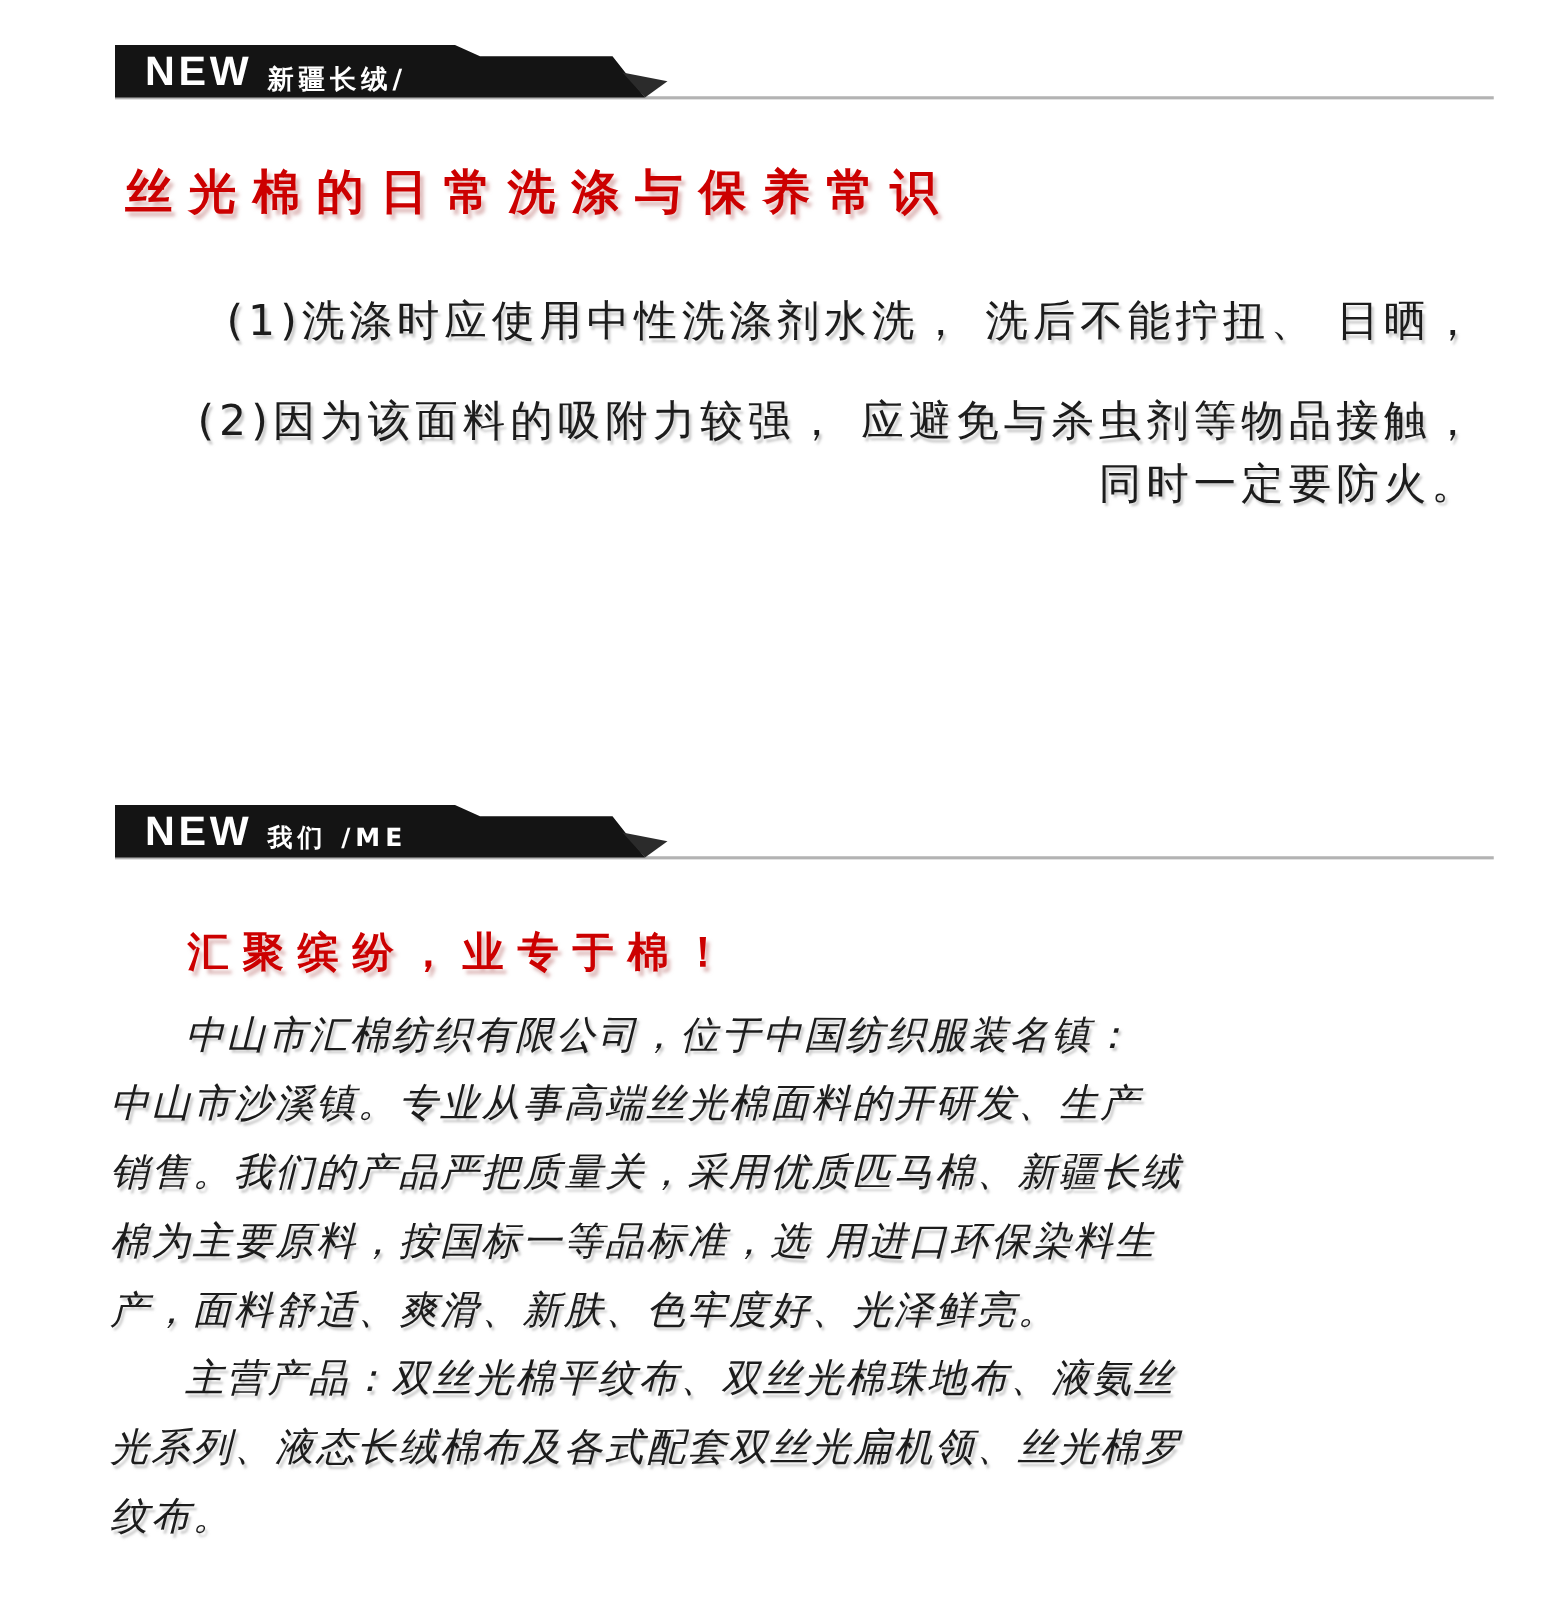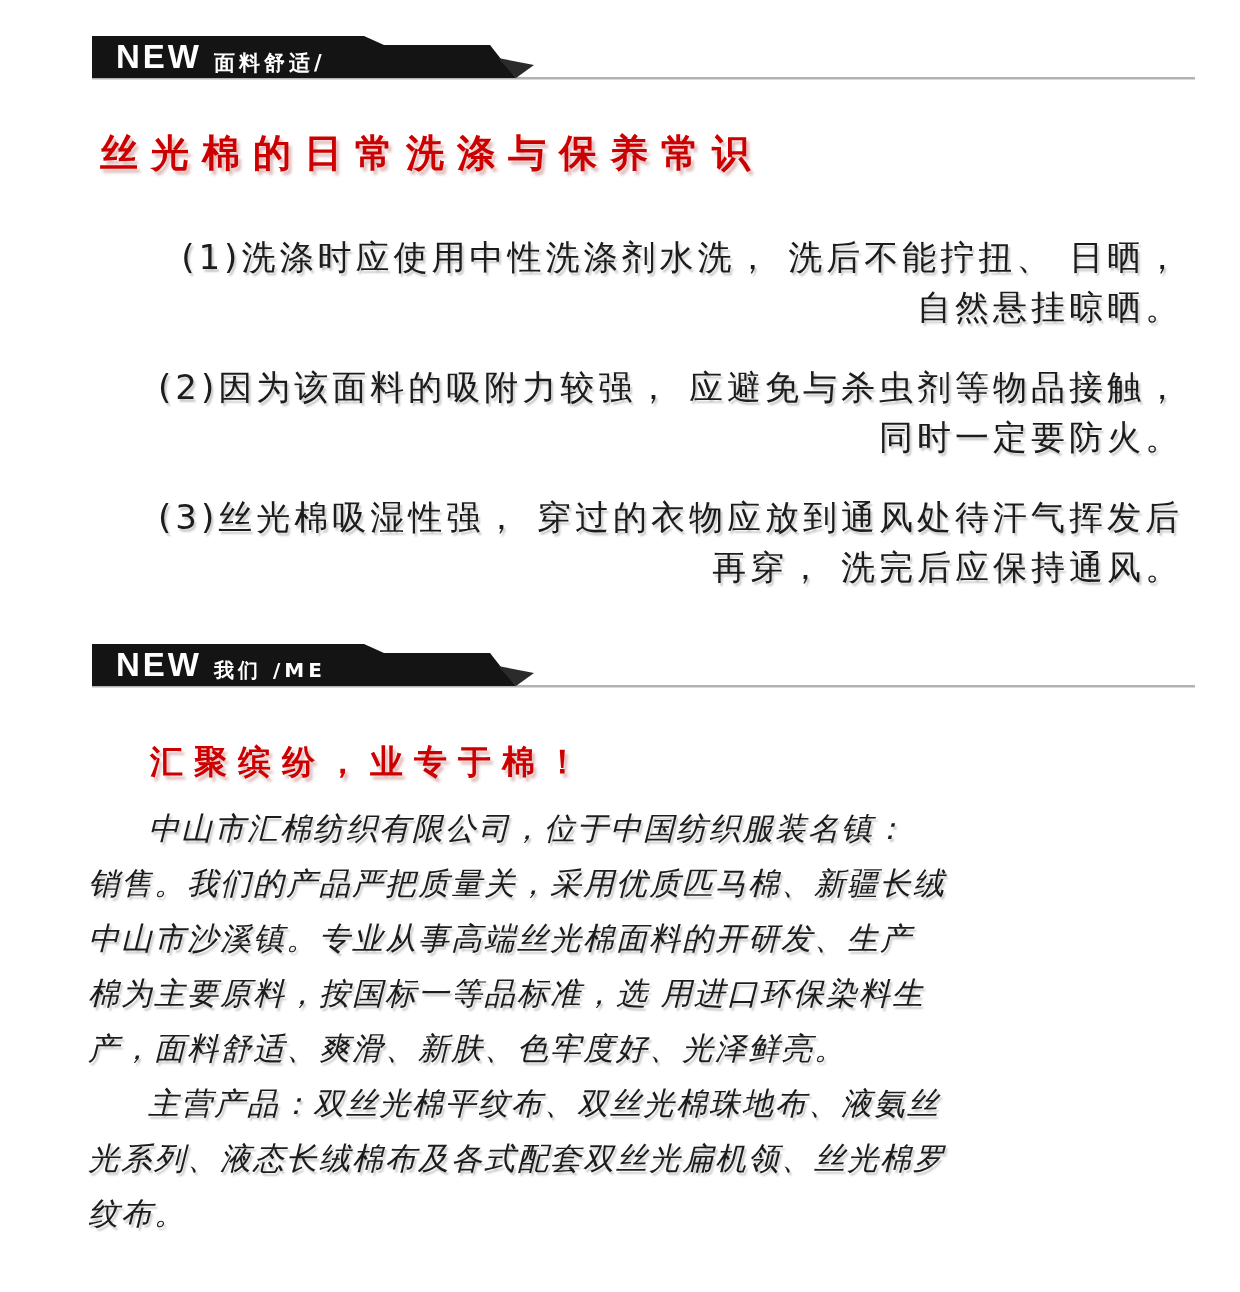--- a/index.html
+++ b/index.html
@@ -111,55 +111,50 @@
 
 <div class="page">
 
   <div class="banner" id="banner-care">
     <svg width="1110" height="46" viewBox="0 0 1110 46" aria-hidden="true">
       <rect x="0" y="41" width="1103" height="2.5" fill="#b3b3b3"></rect>
       <polygon points="0,0 272,0 292,9 398,9 424,42 0,42" fill="#141414"></polygon>
       <polygon points="406,22 442,29 424,42" fill="#2b2b2b"></polygon>
     </svg>
     <span class="badge">NEW</span>
-    <span class="label">面料舒适/</span>
+    <span class="label">新疆长绒/</span>
   </div>
 
   <div class="red-title">丝光棉的日常洗涤与保养常识</div>
 
   <div class="care-block">
     <div class="para">
       <div class="line">(1)洗涤时应使用中性洗涤剂水洗， 洗后不能拧扭、 日晒，</div>
-      <div class="line">自然悬挂晾晒。</div>
     </div>
     <div class="para">
       <div class="line">(2)因为该面料的吸附力较强， 应避免与杀虫剂等物品接触，</div>
       <div class="line">同时一定要防火。</div>
-    </div>
-    <div class="para">
-      <div class="line">(3)丝光棉吸湿性强， 穿过的衣物应放到通风处待汗气挥发后</div>
-      <div class="line">再穿， 洗完后应保持通风。</div>
     </div>
   </div>
 
   <div class="banner" id="banner-about">
     <svg width="1110" height="46" viewBox="0 0 1110 46" aria-hidden="true">
       <rect x="0" y="41" width="1103" height="2.5" fill="#b3b3b3"></rect>
       <polygon points="0,0 272,0 292,9 398,9 424,42 0,42" fill="#141414"></polygon>
       <polygon points="406,22 442,29 424,42" fill="#2b2b2b"></polygon>
     </svg>
     <span class="badge">NEW</span>
     <span class="label">我们 /ME</span>
   </div>
 
   <div class="about-block">
     <div class="about-slogan">汇聚缤纷，业专于棉！</div>
     <div class="line indent">中山市汇棉纺织有限公司，位于中国纺织服装名镇：</div>
+    <div class="line">中山市沙溪镇。专业从事高端丝光棉面料的开研发、生产</div>
     <div class="line">销售。我们的产品严把质量关，采用优质匹马棉、新疆长绒</div>
-    <div class="line">中山市沙溪镇。专业从事高端丝光棉面料的开研发、生产</div>
     <div class="line">棉为主要原料，按国标一等品标准，选 用进口环保染料生</div>
     <div class="line">产，面料舒适、爽滑、新肤、色牢度好、光泽鲜亮。</div>
     <div class="line indent">主营产品：双丝光棉平纹布、双丝光棉珠地布、液氨丝</div>
     <div class="line">光系列、液态长绒棉布及各式配套双丝光扁机领、丝光棉罗</div>
     <div class="line">纹布。</div>
   </div>
 
 </div>
 
 </body></html>

